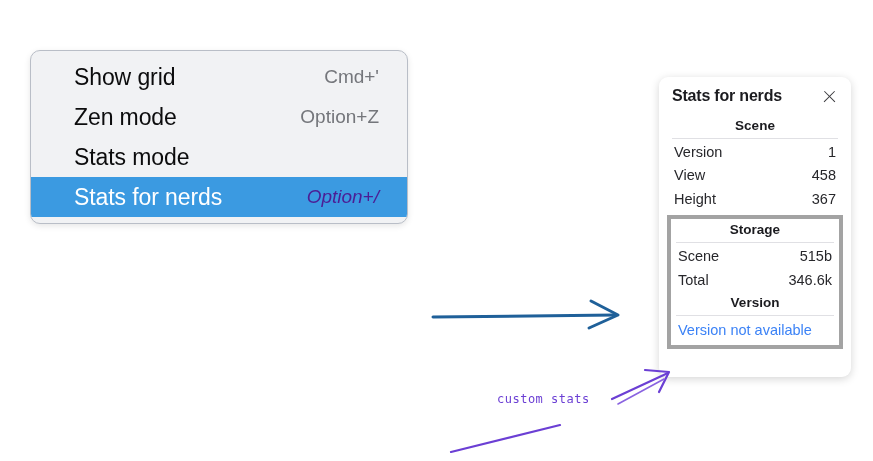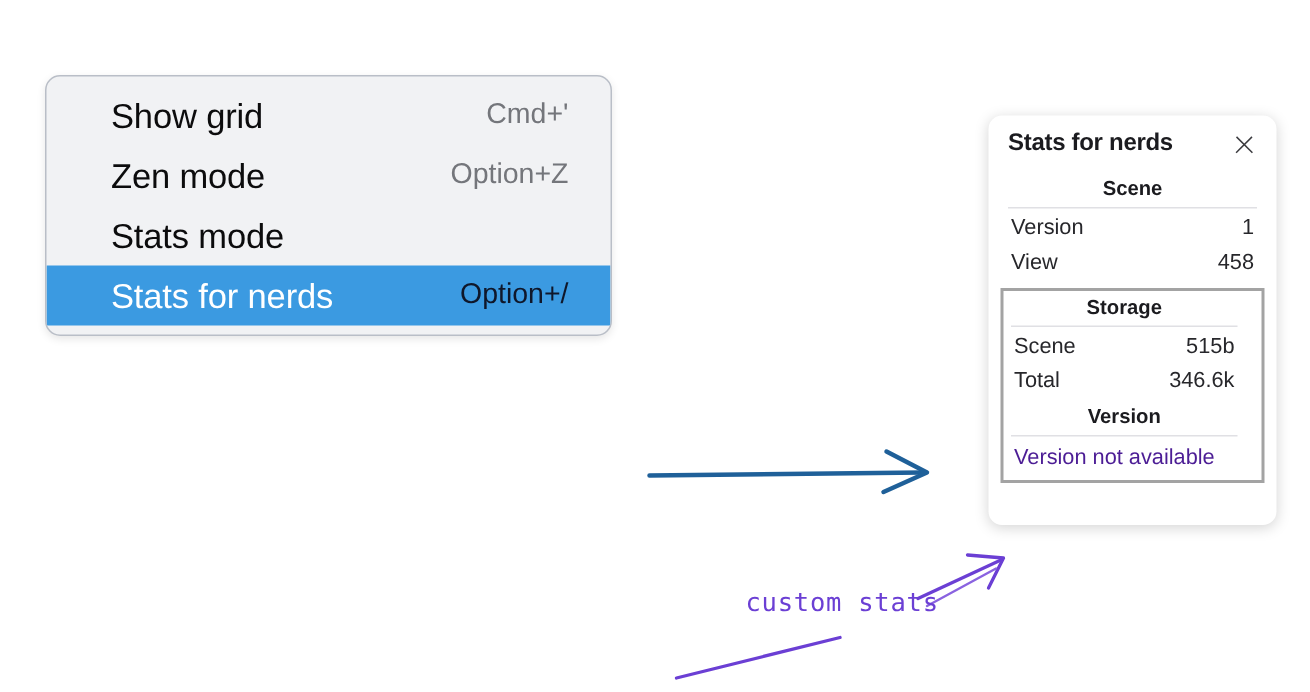--- a/index.html
+++ b/index.html
@@ -51,21 +51,21 @@
   }
   .menu-item .shortcut {
     font-size: 19px;
     color: #74767b;
     white-space: nowrap;
   }
   .menu-item.selected {
     background: #3b9ae1;
   }
   .menu-item.selected .label { color: #ffffff; }
-  .menu-item.selected .shortcut { color: #0f172a; }
+  .menu-item.selected .shortcut { color: #4c1d95; font-style: italic; }
 
   
   .stats-panel {
     position: absolute;
     left: 659px;
     top: 77px;
     width: 192px;
     background: #ffffff;
     border-radius: 9px;
     box-shadow: 0 2px 9px rgba(0,0,0,0.17);
@@ -121,46 +121,46 @@
     align-items: center;
     justify-content: space-between;
     font-size: 14.5px;
     color: #27272b;
     padding: 3px 2px;
     line-height: 1.2;
   }
   .stat-row .value { font-variant-numeric: tabular-nums; }
   .stat-note {
     font-size: 14.5px;
-    color: #4c1d95;
+    color: #3b82f6;
     padding: 4px 2px 2px 2px;
   }
 
   
   .highlight-box {
-    border: 2px solid #a3a3a3;
+    border: 4px solid #a3a3a3;
     margin: 4px -5px 16px -5px;
-    padding: 0 16px 5px 5px;
+    padding: 0 5px 5px 5px;
   }
 
   
   .anno-svg {
     position: absolute;
     left: 0;
     top: 0;
     width: 873px;
     height: 461px;
     pointer-events: none;
   }
   .anno-text {
     position: absolute;
     left: 497px;
     top: 392px;
     font-family: "DejaVu Sans Mono", monospace;
-    font-size: 17px;
+    font-size: 12px;
     color: #6b3fd4;
     letter-spacing: 0.5px;
     white-space: nowrap;
   }
 </style>
 </head>
 <body>
 
 <div class="menu">
 
@@ -195,20 +195,24 @@
   <div>
     <div class="section-title">Scene</div>
     <div class="section-rule"></div>
     <div class="stat-row">
       <span class="label">Version</span>
       <span class="value">1</span>
     </div>
     <div class="stat-row">
       <span class="label">View</span>
       <span class="value">458</span>
+    </div>
+    <div class="stat-row">
+      <span class="label">Height</span>
+      <span class="value">367</span>
     </div>
   </div>
 
   <div class="highlight-box">
 
     <div>
       <div class="section-title">Storage</div>
       <div class="section-rule"></div>
       <div class="stat-row">
         <span class="label">Scene</span>

